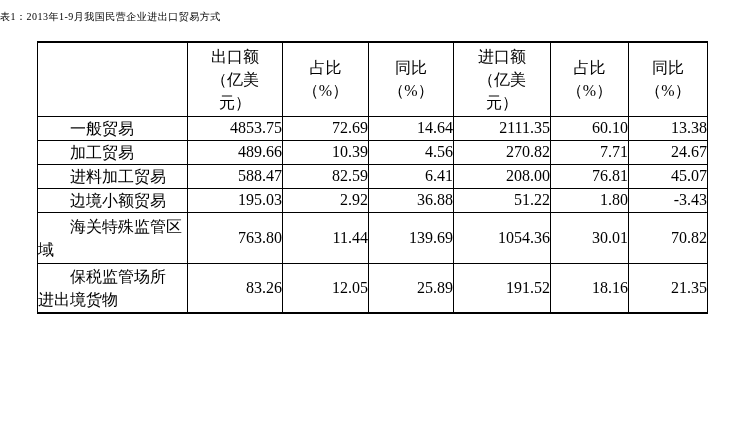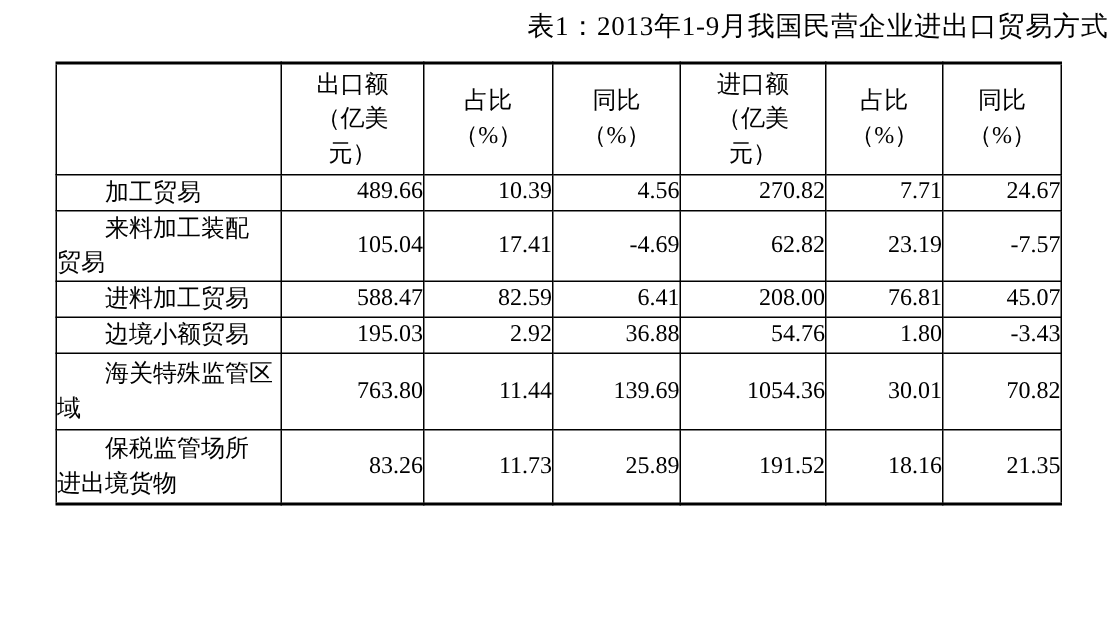--- a/index.html
+++ b/index.html
@@ -6,26 +6,25 @@
     margin: 0; padding: 0;
     width: 739px; height: 421px;
     background: #ffffff;
     overflow: hidden;
   }
   body {
     font-family: "Liberation Serif", "DejaVu Serif", serif;
     color: #000000;
   }
   .title {
-    text-align: right;
-    font-size: 18px;
+    text-align: left;
+    font-size: 10px;
     line-height: 20px;
     padding-top: 7px;
     letter-spacing: 0.5px;
-    margin-left: 36px;
   }
   table.trade {
     border-collapse: collapse;
     table-layout: fixed;
     width: 670px;
     margin: 14px 0 4px 37px;
     border-top: 2px solid #000;
     border-bottom: 2px solid #000;
   }
   table.trade th, table.trade td {
@@ -88,71 +87,70 @@
 （亿美
 元）</th>
         <th class="hdr">占比
 （%）</th>
         <th class="hdr">同比
 （%）</th>
       </tr>
     </thead>
     <tbody>
       <tr class="h24">
+        <td class="label">一般贸易</td>
+        <td class="num">4853.75</td>
+        <td class="num">72.69</td>
+        <td class="num">14.64</td>
+        <td class="num">2111.35</td>
+        <td class="num">60.10</td>
+        <td class="num">13.38</td>
+      </tr>
+      <tr class="h24">
         <td class="label">加工贸易</td>
         <td class="num">489.66</td>
         <td class="num">10.39</td>
         <td class="num">4.56</td>
         <td class="num">270.82</td>
         <td class="num">7.71</td>
         <td class="num">24.67</td>
-      </tr>
-      <tr class="h47">
-        <td class="label">来料加工装配
-贸易</td>
-        <td class="num">105.04</td>
-        <td class="num">17.41</td>
-        <td class="num">-4.69</td>
-        <td class="num">62.82</td>
-        <td class="num">23.19</td>
-        <td class="num">-7.57</td>
       </tr>
       <tr class="h24">
         <td class="label">进料加工贸易</td>
         <td class="num">588.47</td>
         <td class="num">82.59</td>
         <td class="num">6.41</td>
         <td class="num">208.00</td>
         <td class="num">76.81</td>
         <td class="num">45.07</td>
       </tr>
       <tr class="h24">
         <td class="label">边境小额贸易</td>
         <td class="num">195.03</td>
         <td class="num">2.92</td>
         <td class="num">36.88</td>
-        <td class="num">54.76</td>
+        <td class="num">51.22</td>
         <td class="num">1.80</td>
         <td class="num">-3.43</td>
       </tr>
       <tr class="h51">
         <td class="label">海关特殊监管区
 域</td>
         <td class="num">763.80</td>
         <td class="num">11.44</td>
         <td class="num">139.69</td>
         <td class="num">1054.36</td>
         <td class="num">30.01</td>
         <td class="num">70.82</td>
       </tr>
       <tr class="h50">
         <td class="label">保税监管场所
 进出境货物</td>
         <td class="num">83.26</td>
-        <td class="num">11.73</td>
+        <td class="num">12.05</td>
         <td class="num">25.89</td>
         <td class="num">191.52</td>
         <td class="num">18.16</td>
         <td class="num">21.35</td>
       </tr>
     </tbody>
   </table>
 
 </div>
 

